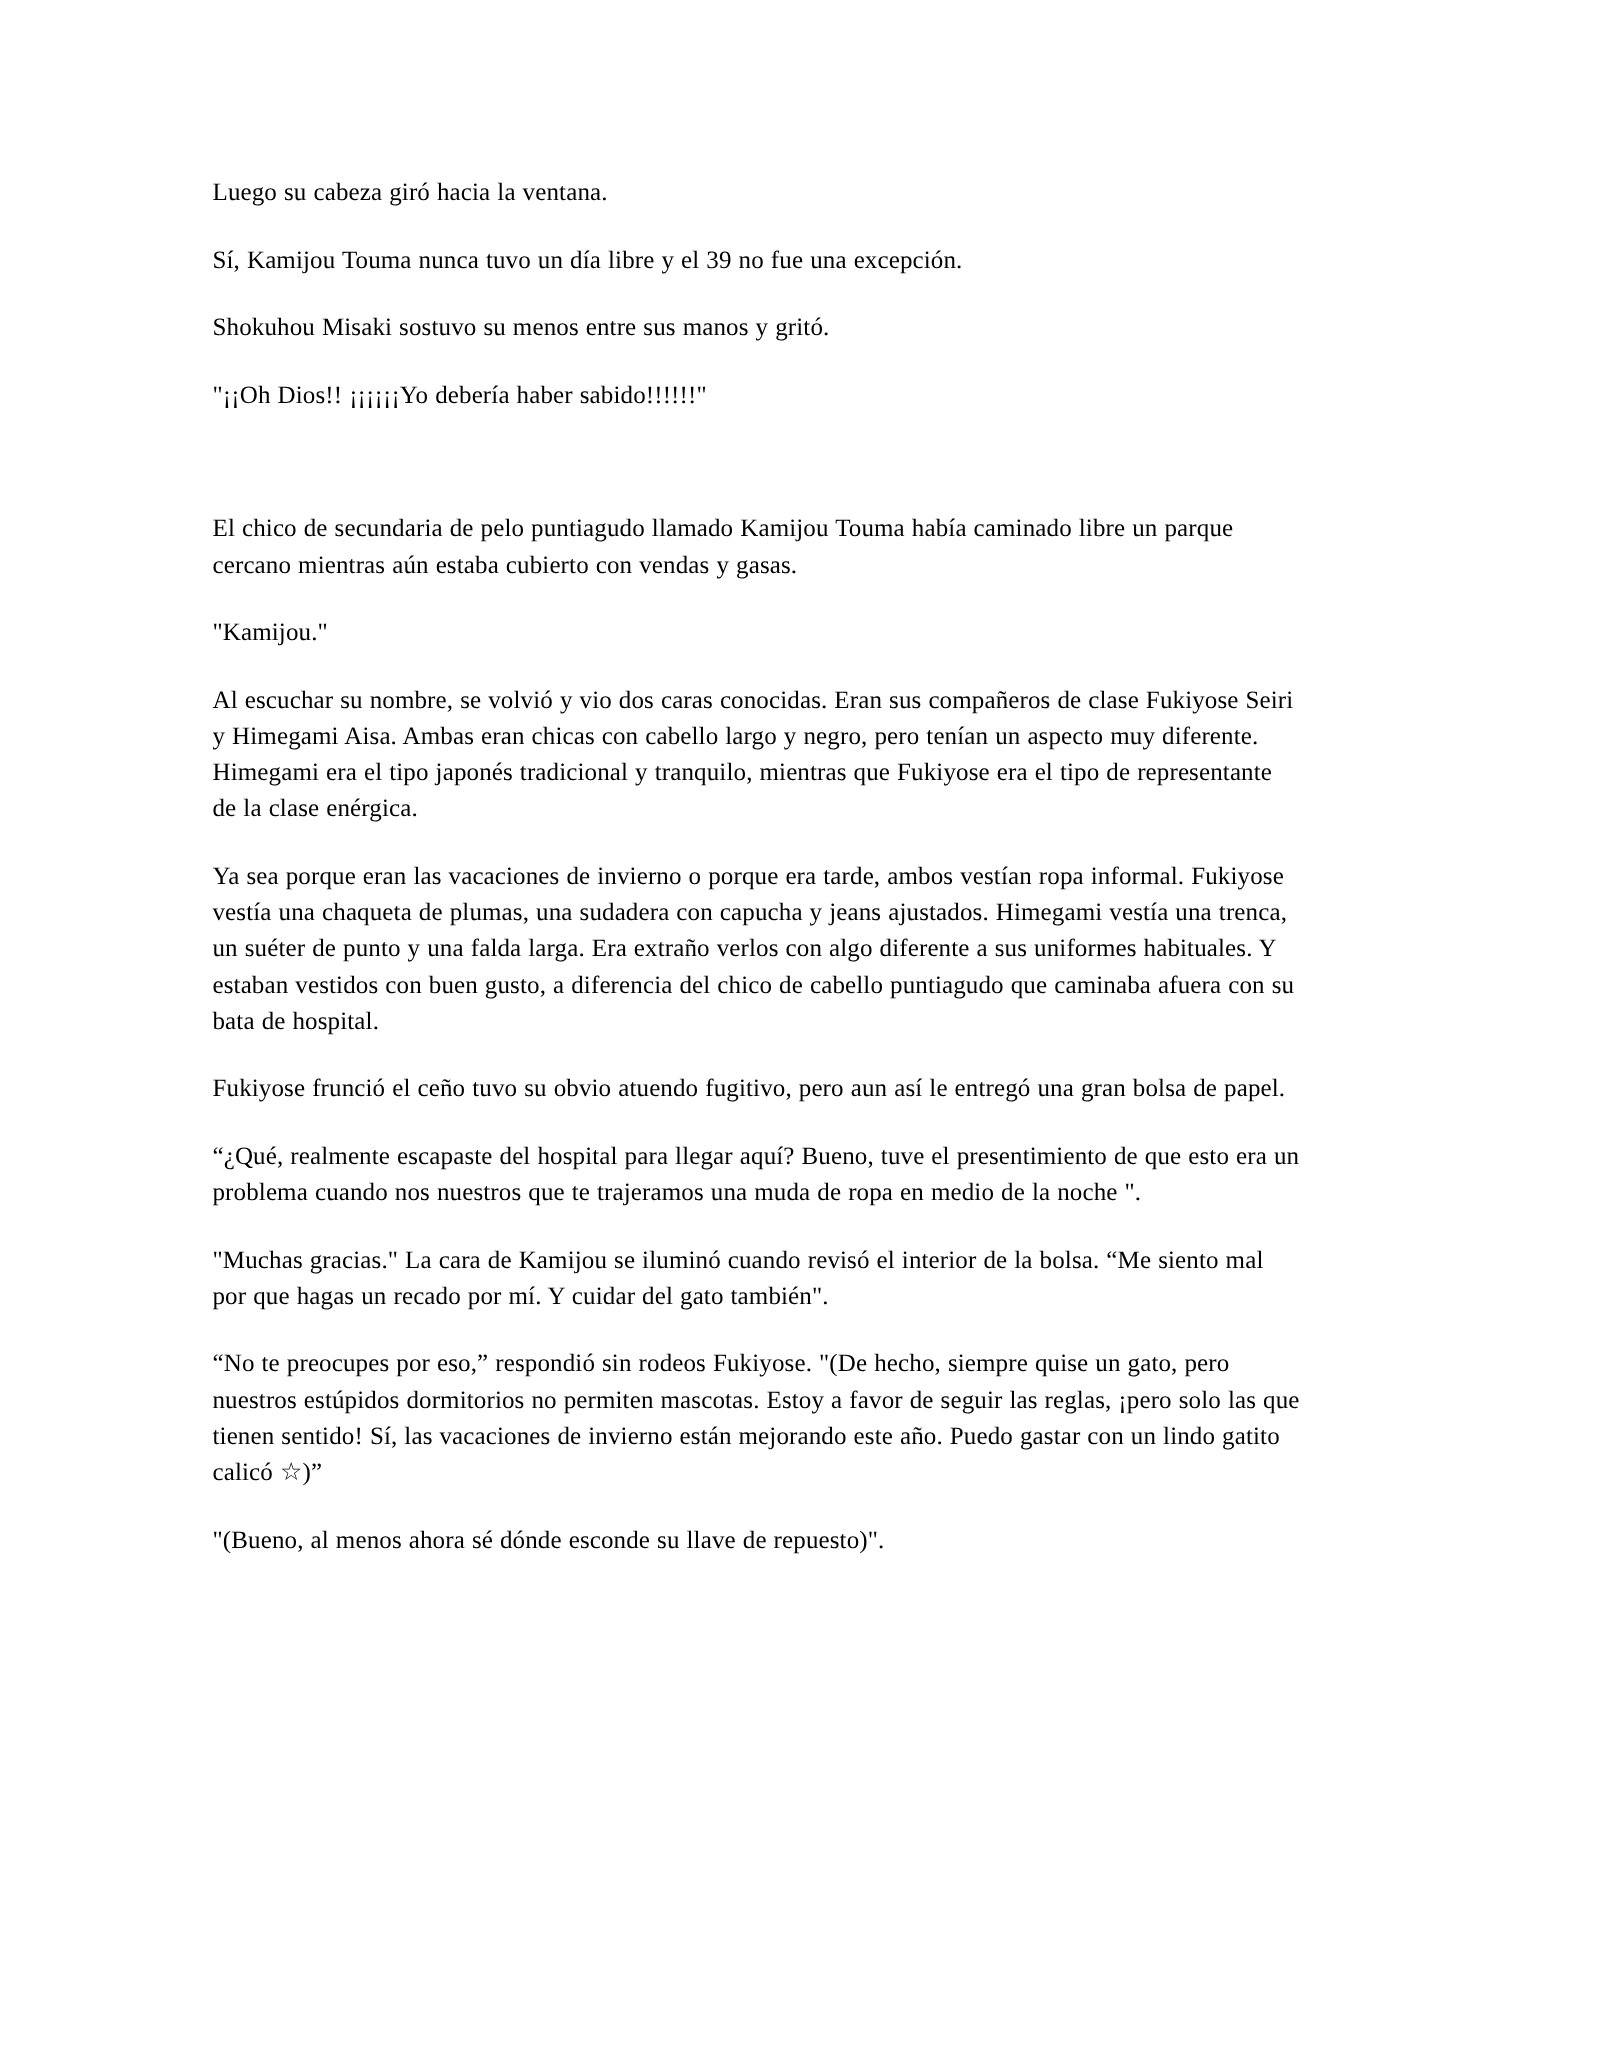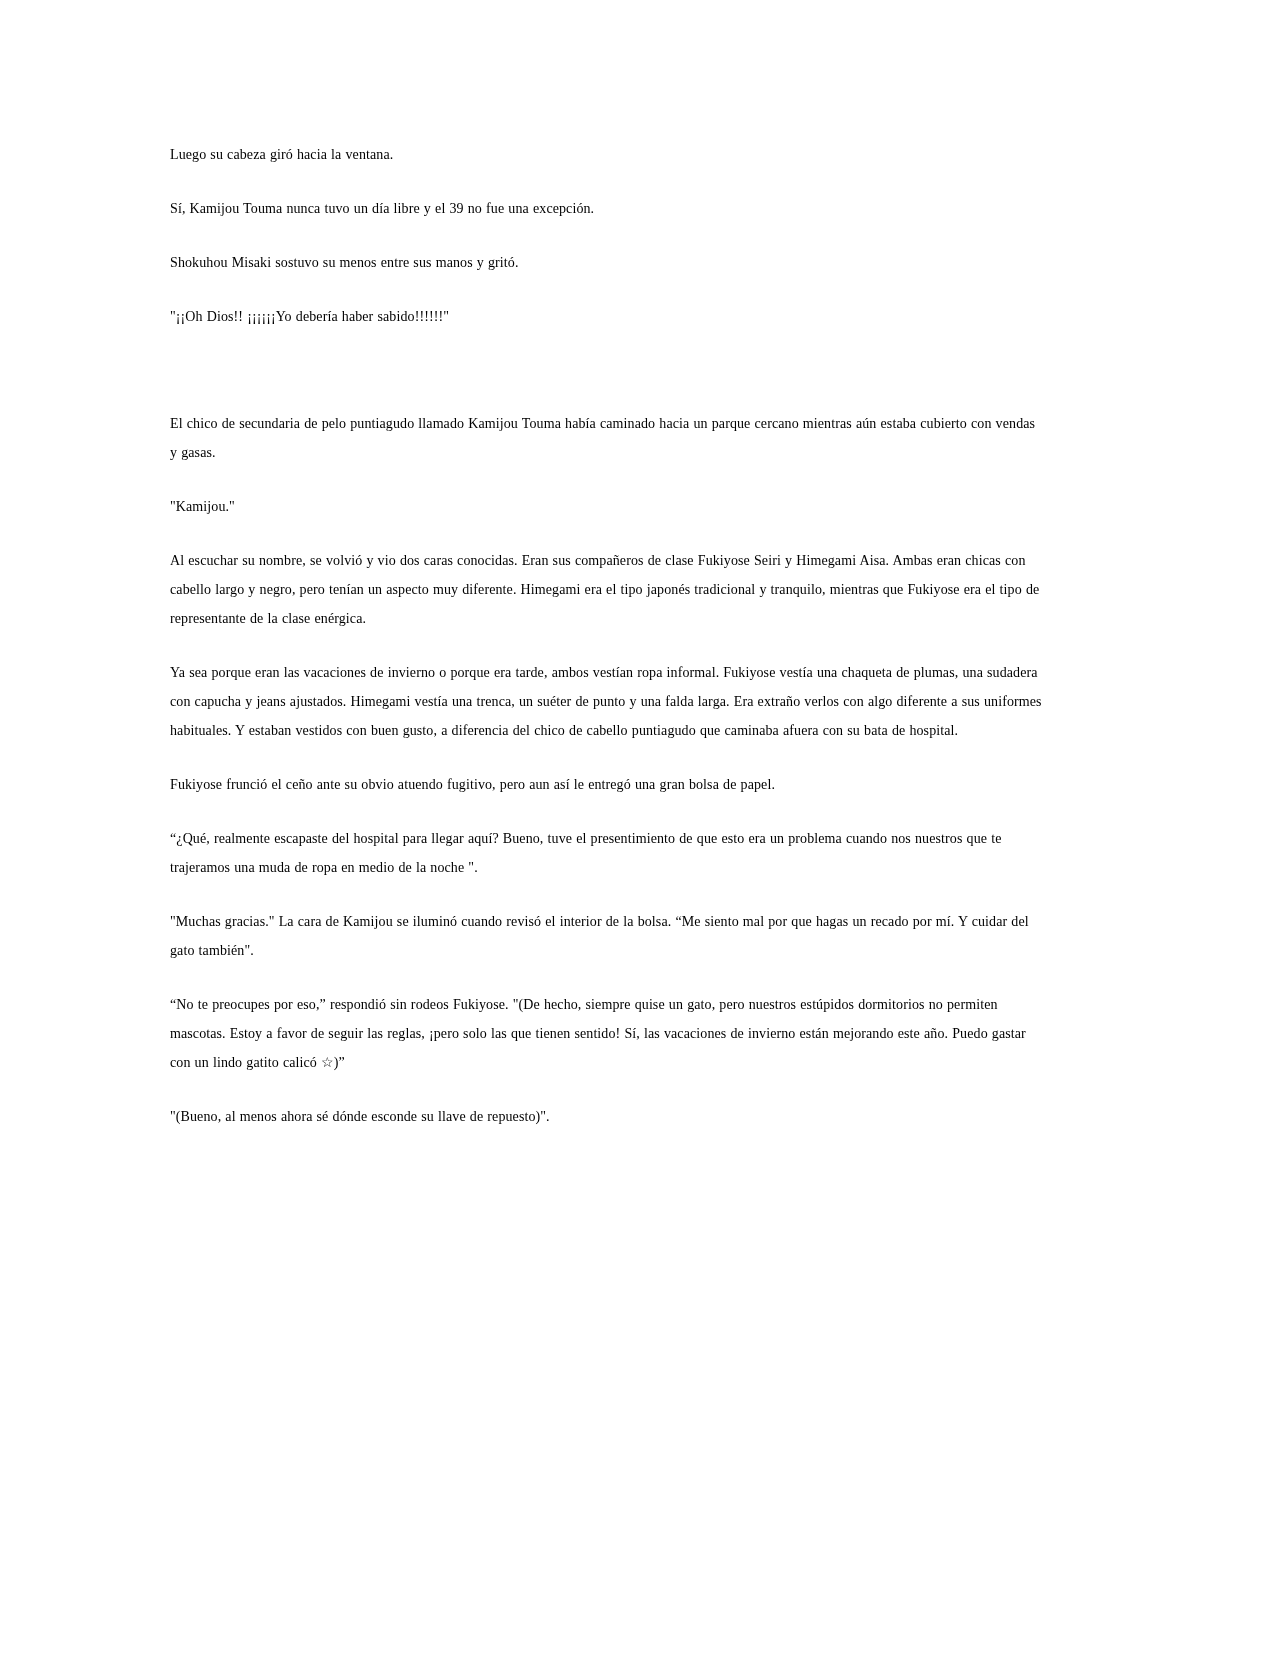--- a/index.html
+++ b/index.html
@@ -15,21 +15,21 @@
   }
   .page {
     box-sizing: border-box;
     width: 1280px;
     min-height: 1656px;
     padding: 140px 238px 60px 170px;
     background: #ffffff;
   }
   .doc p {
     margin: 0 0 25px 0;
-    font-size: 14px;
+    font-size: 20px;
     line-height: 29px;
     letter-spacing: 0.1px;
     word-spacing: 0.5px;
     white-space: normal;
   }
   .section-spacer {
     height: 53px;
   }
 </style>
 </head>
@@ -37,23 +37,23 @@
 
 <div class="page">
   <div class="doc">
     <p>Luego su cabeza giró hacia la ventana.</p>
     <p>Sí, Kamijou Touma nunca tuvo un día libre y el 39 no fue una excepción.</p>
     <p>Shokuhou Misaki sostuvo su menos entre sus manos y gritó.</p>
     <p>"¡¡Oh Dios!! ¡¡¡¡¡¡Yo debería haber sabido!!!!!!"</p>
 
     <div class="section-spacer"></div>
 
-    <p>El chico de secundaria de pelo puntiagudo llamado Kamijou Touma había caminado hacia un parque cercano mientras aún estaba cubierto con vendas y gasas.</p>
+    <p>El chico de secundaria de pelo puntiagudo llamado Kamijou Touma había caminado libre un parque cercano mientras aún estaba cubierto con vendas y gasas.</p>
     <p>"Kamijou."</p>
     <p>Al escuchar su nombre, se volvió y vio dos caras conocidas. Eran sus compañeros de clase Fukiyose Seiri y Himegami Aisa. Ambas eran chicas con cabello largo y negro, pero tenían un aspecto muy diferente. Himegami era el tipo japonés tradicional y tranquilo, mientras que Fukiyose era el tipo de representante de la clase enérgica.</p>
     <p>Ya sea porque eran las vacaciones de invierno o porque era tarde, ambos vestían ropa informal. Fukiyose vestía una chaqueta de plumas, una sudadera con capucha y jeans ajustados. Himegami vestía una trenca, un suéter de punto y una falda larga. Era extraño verlos con algo diferente a sus uniformes habituales. Y estaban vestidos con buen gusto, a diferencia del chico de cabello puntiagudo que caminaba afuera con su bata de hospital.</p>
-    <p>Fukiyose frunció el ceño ante su obvio atuendo fugitivo, pero aun así le entregó una gran bolsa de papel.</p>
+    <p>Fukiyose frunció el ceño tuvo su obvio atuendo fugitivo, pero aun así le entregó una gran bolsa de papel.</p>
     <p>“¿Qué, realmente escapaste del hospital para llegar aquí? Bueno, tuve el presentimiento de que esto era un problema cuando nos nuestros que te trajeramos una muda de ropa en medio de la noche ".</p>
     <p>"Muchas gracias." La cara de Kamijou se iluminó cuando revisó el interior de la bolsa. “Me siento mal por que hagas un recado por mí. Y cuidar del gato también".</p>
     <p>“No te preocupes por eso,” respondió sin rodeos Fukiyose. "(De hecho, siempre quise un gato, pero nuestros estúpidos dormitorios no permiten mascotas. Estoy a favor de seguir las reglas, ¡pero solo las que tienen sentido! Sí, las vacaciones de invierno están mejorando este año. Puedo gastar con un lindo gatito calicó ☆)”</p>
     <p>"(Bueno, al menos ahora sé dónde esconde su llave de repuesto)".</p>
   </div>
 </div>
 
 </body></html>

